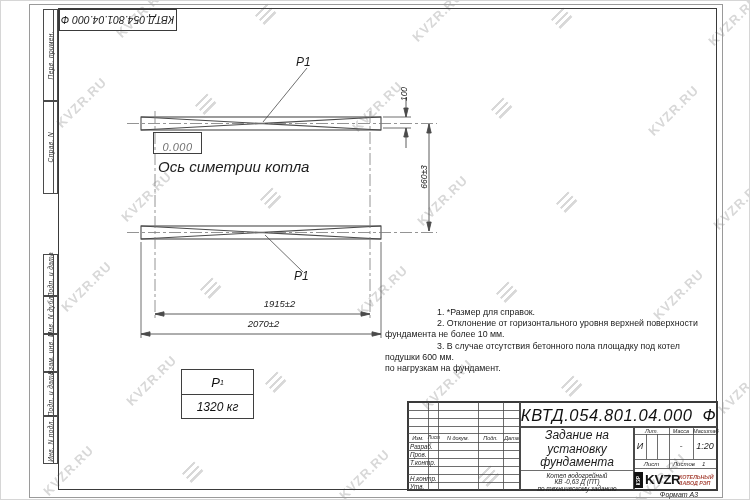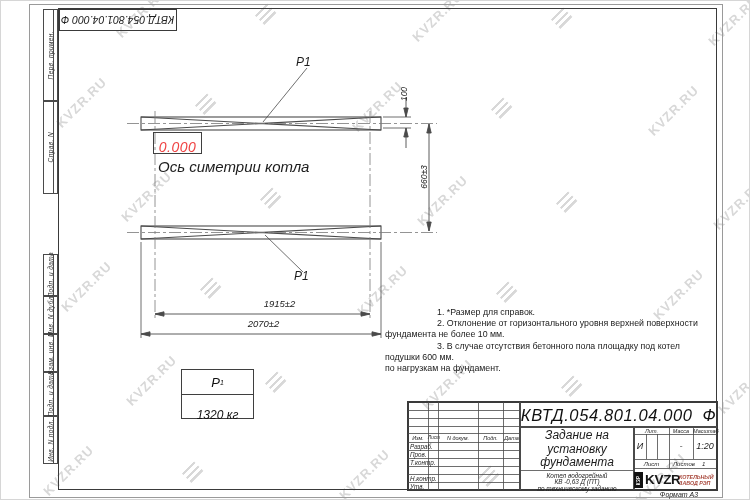--- a/index.html
+++ b/index.html
@@ -26,26 +26,26 @@
            font-family:"Liberation Sans",sans-serif;}
   .wm-logo{position:absolute;width:17px;height:14px;transform:rotate(-45deg);
            background:repeating-linear-gradient(0deg,#d8d8d8 0 2.5px,transparent 2.5px 5.5px);}
   
   .notes{position:absolute;left:384px;top:306px;width:330px;z-index:4;}
   .note-line{font-size:8.8px;line-height:11.2px;color:#1a1a1a;white-space:nowrap;}
   .note-line.indent{padding-left:52px;}
   
   .zero-box{position:absolute;left:152px;top:131px;width:49px;height:22px;border:1px solid #3f3f3f;box-sizing:border-box;
             display:flex;align-items:center;justify-content:center;z-index:4;}
-  .zero-box span{font-style:italic;font-size:14px;letter-spacing:0.5px;color:#ef4444;margin-top:8px;}
+  .zero-box span{font-style:italic;font-size:11px;letter-spacing:0.5px;color:#737373;margin-top:8px;}
   .load-table{position:absolute;left:180px;top:368px;width:73px;height:50px;border:1.2px solid #3f3f3f;box-sizing:border-box;z-index:4;}
   .load-table .row1{height:24px;border-bottom:1px solid #3f3f3f;display:flex;align-items:center;justify-content:center;
                     font-style:italic;font-size:13px;color:#111;}
   .load-table .row1 sub{font-size:7px;}
-  .load-table .row2{height:24px;display:flex;align-items:center;justify-content:center;font-style:italic;font-size:12px;color:#111;margin-top:8px;}
+  .load-table .row2{height:24px;display:flex;align-items:center;justify-content:center;font-style:italic;font-size:12px;color:#111;}
   .rot90{transform:rotate(-90deg);transform-origin:center;}
   
   .tb-num{position:absolute;left:521px;top:403px;width:193px;height:22px;display:flex;align-items:center;justify-content:center;
           gap:10px;font-style:italic;font-size:16.5px;letter-spacing:0.6px;color:#111;z-index:4;}
   .logo-box{position:absolute;left:633px;top:471px;width:9px;height:16px;background:#111;z-index:4;
             display:flex;align-items:center;justify-content:center;}
   .logo-box span{color:#fff;font-size:4.5px;font-weight:bold;transform:rotate(-90deg);letter-spacing:0.3px;}
   .logo-kvzr{position:absolute;left:644px;top:471px;font-size:13.5px;font-weight:bold;color:#171717;z-index:4;letter-spacing:-0.3px;}
   .logo-sub{position:absolute;left:678px;top:472.5px;font-size:5.3px;line-height:6px;font-weight:bold;z-index:4;font-style:italic;}
 </style>

